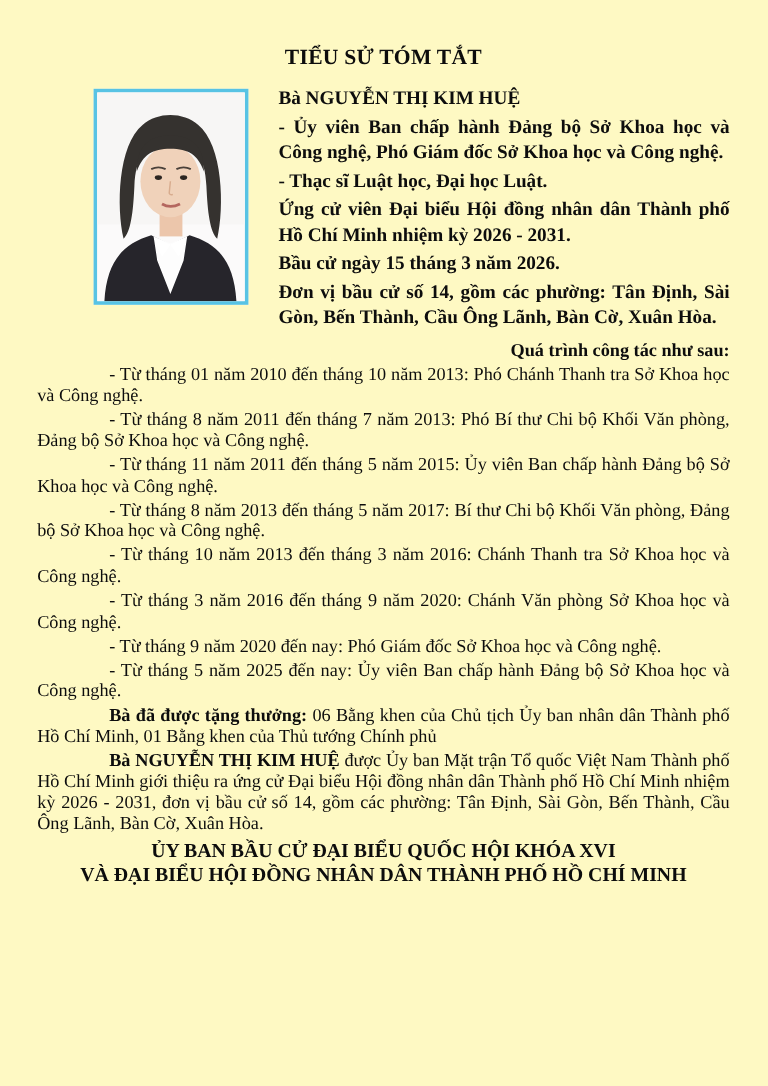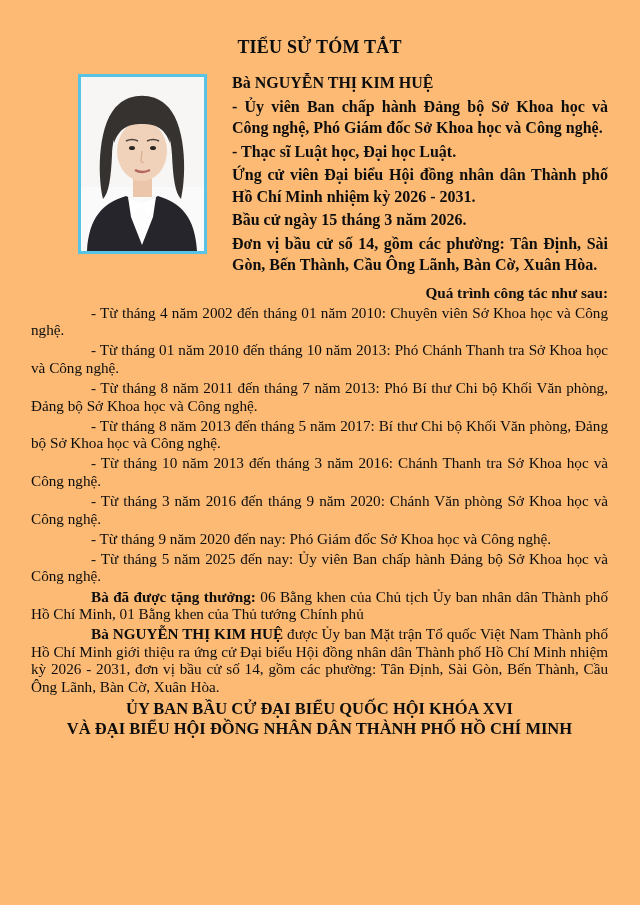--- a/index.html
+++ b/index.html
@@ -5,21 +5,21 @@
   html,body{margin:0;padding:0;background:#ffffff;}
   body{
     width:640px;height:905px;overflow:hidden;
     font-family:"Liberation Serif","DejaVu Serif",serif;
     color:#0d0d0d;
   }
   .page{
     box-sizing:border-box;
     width:640px;height:905px;
     padding:36px 32px 0 31px;
-    background:#fdba74;
+    background:#fef9c3;
   }
   .doc-title{
     text-align:center;
     font-weight:bold;
     font-size:18px;
     line-height:22px;
     margin:0 0 14px 0;
     letter-spacing:.2px;
   }
   .header-section{
@@ -112,23 +112,23 @@
       <p>Ứng cử viên Đại biểu Hội đồng nhân dân Thành phố Hồ Chí Minh nhiệm kỳ 2026 - 2031.</p>
       <p>Bầu cử ngày 15 tháng 3 năm 2026.</p>
       <p>Đơn vị bầu cử số 14, gồm các phường: Tân Định, Sài Gòn, Bến Thành, Cầu Ông Lãnh, Bàn Cờ, Xuân Hòa.</p>
     </div>
   </div>
 
   <div class="body-text">
 
     <p class="bold-head">Quá trình công tác như sau:</p>
 
-    <p>- Từ tháng 4 năm 2002 đến tháng 01 năm 2010: Chuyên viên Sở Khoa học và Công nghệ.</p>
     <p>- Từ tháng 01 năm 2010 đến tháng 10 năm 2013: Phó Chánh Thanh tra Sở Khoa học và Công nghệ.</p>
     <p>- Từ tháng 8 năm 2011 đến tháng 7 năm 2013: Phó Bí thư Chi bộ Khối Văn phòng, Đảng bộ Sở Khoa học và Công nghệ.</p>
+    <p>- Từ tháng 11 năm 2011 đến tháng 5 năm 2015: Ủy viên Ban chấp hành Đảng bộ Sở Khoa học và Công nghệ.</p>
     <p>- Từ tháng 8 năm 2013 đến tháng 5 năm 2017: Bí thư Chi bộ Khối Văn phòng, Đảng bộ Sở Khoa học và Công nghệ.</p>
     <p>- Từ tháng 10 năm 2013 đến tháng 3 năm 2016: Chánh Thanh tra Sở Khoa học và Công nghệ.</p>
     <p>- Từ tháng 3 năm 2016 đến tháng 9 năm 2020: Chánh Văn phòng Sở Khoa học và Công nghệ.</p>
     <p>- Từ tháng 9 năm 2020 đến nay: Phó Giám đốc Sở Khoa học và Công nghệ.</p>
     <p>- Từ tháng 5 năm 2025 đến nay: Ủy viên Ban chấp hành Đảng bộ Sở Khoa học và Công nghệ.</p>
 
     <p><b class="lead">Bà đã được tặng thưởng:</b><span> 06 Bằng khen của Chủ tịch Ủy ban nhân dân Thành phố Hồ Chí Minh, 01 Bằng khen của Thủ tướng Chính phủ</span></p>
 
     <p><b class="lead">Bà NGUYỄN THỊ KIM HUỆ</b><span> được Ủy ban Mặt trận Tổ quốc Việt Nam Thành phố Hồ Chí Minh giới thiệu ra ứng cử Đại biểu Hội đồng nhân dân Thành phố Hồ Chí Minh nhiệm kỳ 2026 - 2031, đơn vị bầu cử số 14, gồm các phường: Tân Định, Sài Gòn, Bến Thành, Cầu Ông Lãnh, Bàn Cờ, Xuân Hòa.</span></p>
   </div>

